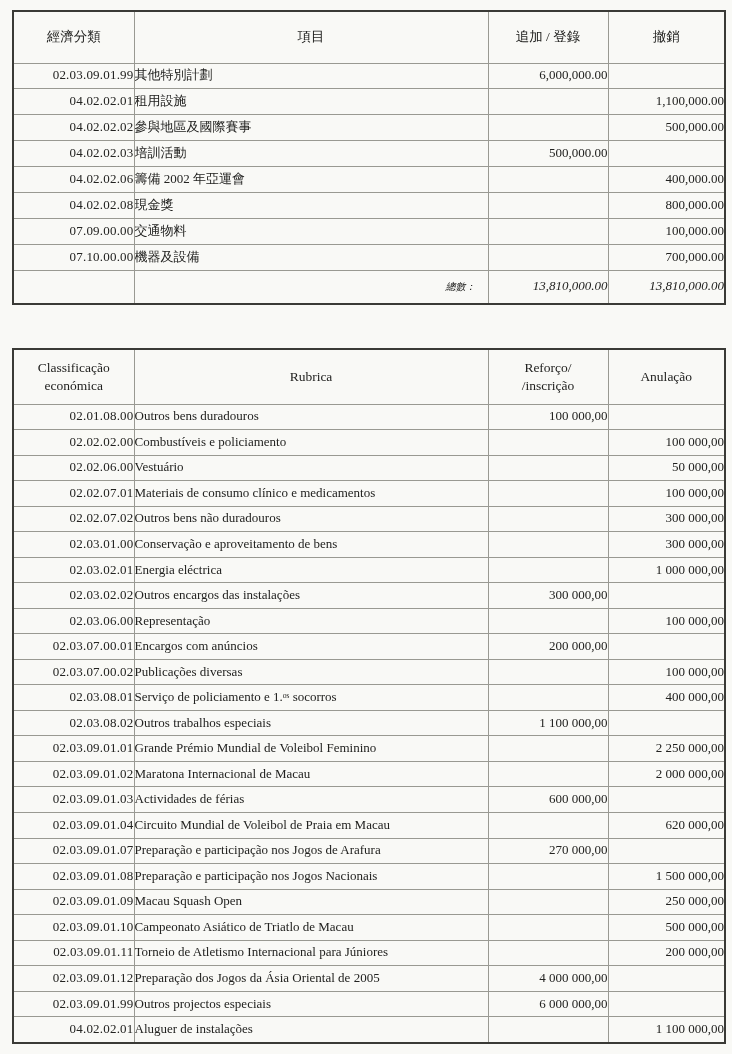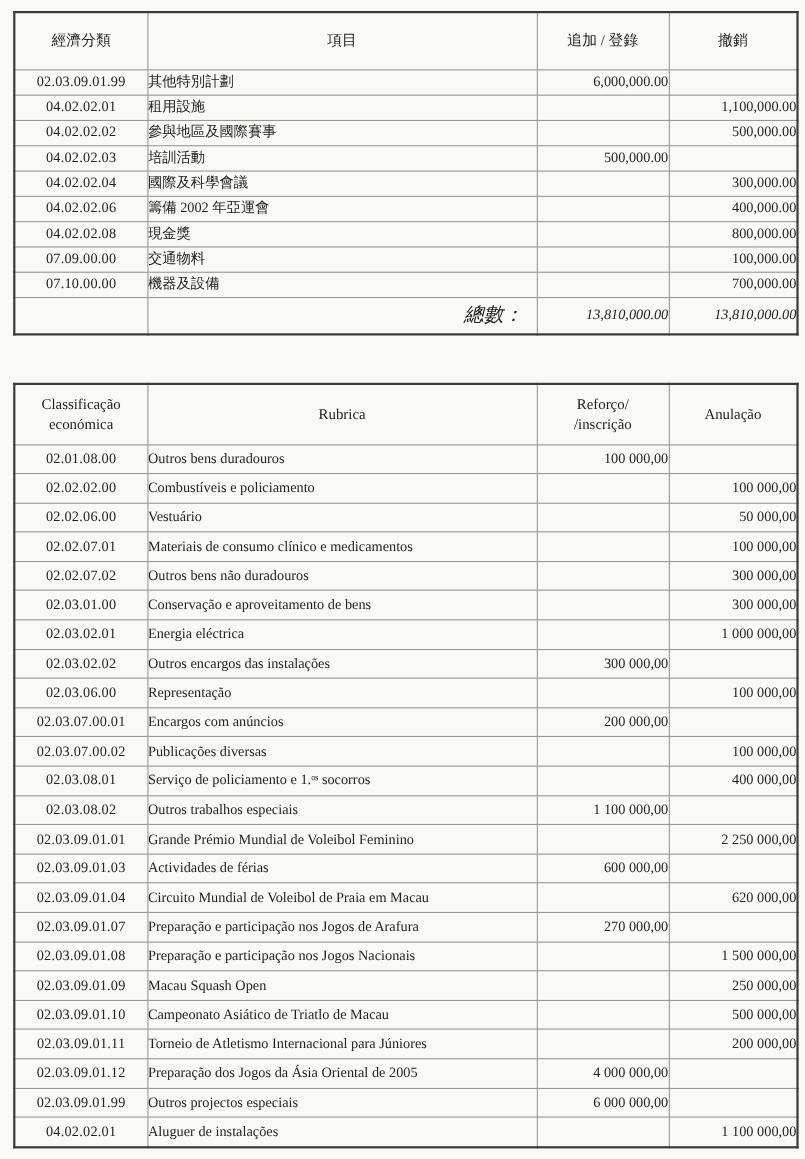--- a/index.html
+++ b/index.html
@@ -37,26 +37,26 @@
   }
   table.budget th {
     font-weight: normal;
     text-align: center;
     font-size: 13.5px;
     white-space: pre-line;
   }
   #cn-table thead tr { height: 52px; }
   #pt-table thead tr { height: 55px; }
 
-  td.code { text-align: center; padding-left: 10px; letter-spacing: 0.2px; }
+  td.code { text-align: right; padding-left: 10px; letter-spacing: 0.2px; }
   td.item { text-align: left; padding-left: 13px; font-size: 13.5px; margin-left: 36px; }
   td.amt  { text-align: right; padding-right: 6px; }
 
   tr.total-row { height: 34px; font-style: italic; }
-  tr.total-row td.item { text-align: right; padding-right: 12px; font-size: 18px; }
+  tr.total-row td.item { text-align: right; padding-right: 12px; font-size: 10px; }
 
   col.c-code  { width: 121px; }
   col.c-item  { width: 354px; }
   col.c-add   { width: 120px; }
   col.c-canc  { width: 117px; }
 </style>
 </head>
 <body>
 
 <div class="page">
@@ -99,26 +99,20 @@
           <td class="amt">500,000.00</td>
         </tr>
 
         <tr>
           <td class="code">04.02.02.03</td>
           <td class="item">培訓活動</td>
           <td class="amt">500,000.00</td>
           <td class="amt"></td>
         </tr>
 
-        <tr>
-          <td class="code">04.02.02.04</td>
-          <td class="item">國際及科學會議</td>
-          <td class="amt"></td>
-          <td class="amt">300,000.00</td>
-        </tr>
 
         <tr>
           <td class="code">04.02.02.06</td>
           <td class="item">籌備 2002 年亞運會</td>
           <td class="amt"></td>
           <td class="amt">400,000.00</td>
         </tr>
 
         <tr>
           <td class="code">04.02.02.08</td>
@@ -261,20 +255,26 @@
           <td class="amt"></td>
         </tr>
 
         <tr>
           <td class="code">02.03.09.01.01</td>
           <td class="item">Grande Prémio Mundial de Voleibol Feminino</td>
           <td class="amt"></td>
           <td class="amt">2 250 000,00</td>
         </tr>
 
+        <tr>
+          <td class="code">02.03.09.01.02</td>
+          <td class="item">Maratona Internacional de Macau</td>
+          <td class="amt"></td>
+          <td class="amt">2 000 000,00</td>
+        </tr>
 
         <tr>
           <td class="code">02.03.09.01.03</td>
           <td class="item">Actividades de férias</td>
           <td class="amt">600 000,00</td>
           <td class="amt"></td>
         </tr>
 
         <tr>
           <td class="code">02.03.09.01.04</td>

